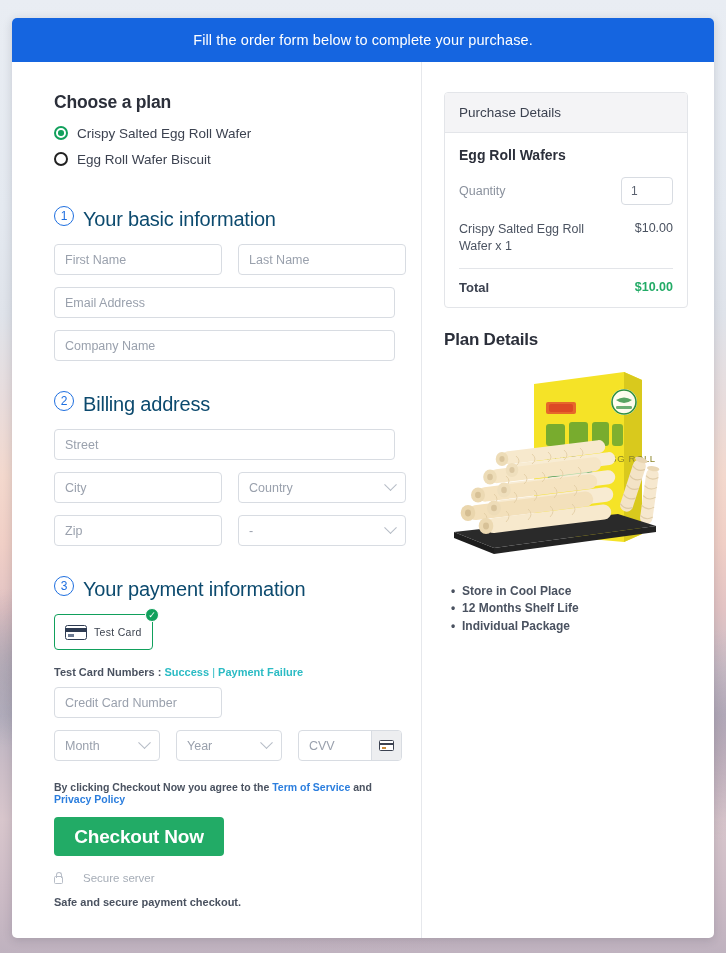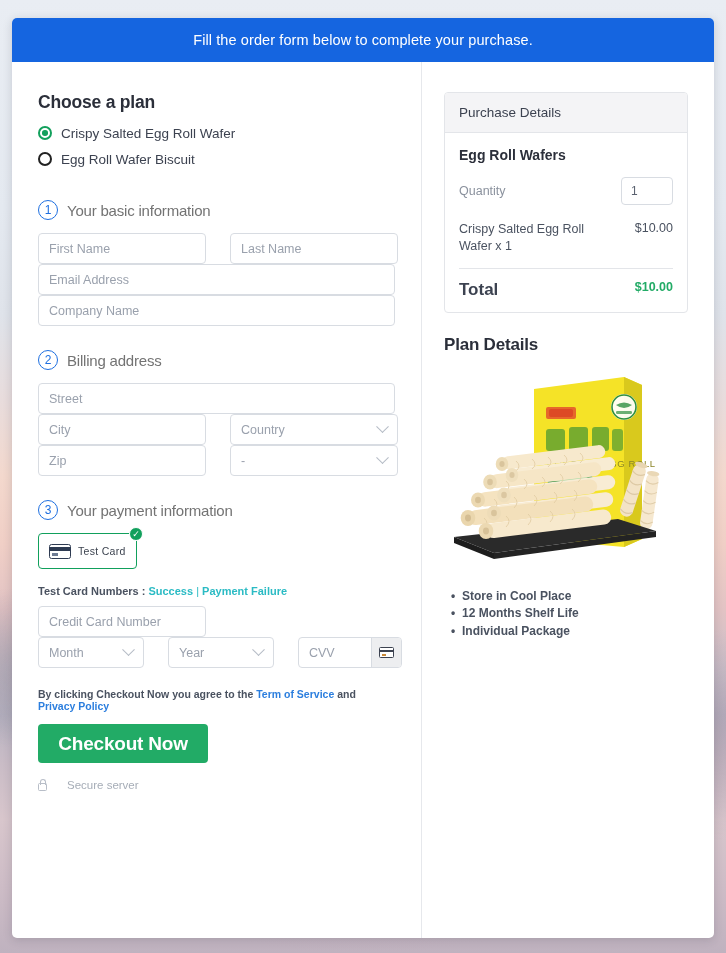--- a/index.html
+++ b/index.html
@@ -77,21 +77,21 @@
 
   .body-split {
     flex: 1 1 auto;
     display: flex;
     min-height: 0;
   }
 
   .col-left {
     width: 410px;
     flex: 0 0 410px;
-    padding: 30px 26px 0 26px;
+    padding: 30px 26px 0 42px;
     border-right: 1px solid #e6e8ec;
   }
 
   .col-right {
     flex: 1 1 auto;
     padding: 30px 26px 0 22px;
   }
 
   
   h2.section-title {
@@ -114,23 +114,24 @@
     border: 1.6px solid #1e6fe0;
     border-radius: 50%;
     color: #1e6fe0;
     font-size: 12px;
     display: flex;
     align-items: center;
     justify-content: center;
     line-height: 1;
   }
   .step-label {
-    font-size: 15px;
-    color: #737373;
+    font-size: 20px;
+    color: #0c4a6e;
     letter-spacing: -.2px;
+    margin-top: 8px;
   }
 
   
   .radio-row {
     display: flex;
     align-items: flex-start;
     gap: 9px;
     height: 24px;
     margin-bottom: 2px;
   }
@@ -152,21 +153,21 @@
     width: 5.6px; height: 5.6px;
     border-radius: 50%;
     background: #12a05c;
   }
   .radio-label {
     font-size: 13.5px;
     color: #3c4250;
   }
 
   
-  .row { display: flex; gap: 24px; margin-bottom: 0; }
+  .row { display: flex; gap: 16px; margin-bottom: 12px; }
   .fld {
     height: 31px;
     border: 1px solid #d8dce2;
     border-radius: 4px;
     background: #fff;
     display: flex;
     align-items: center;
     padding: 0 10px;
     font-size: 12.5px;
     color: #9aa1ad;
@@ -363,21 +364,21 @@
     font-size: 12px; color: #5b6270;
   }
   .line-row {
     display: flex; justify-content: space-between; gap: 8px;
     margin-bottom: 13px;
   }
   .line-desc { font-size: 12.5px; color: #4a5260; line-height: 1.35; max-width: 150px; }
   .line-amt { font-size: 12.5px; color: #4a5260; white-space: nowrap; }
   .divider { height: 1px; background: #e3e5e9; margin-bottom: 11px; }
   .total-row { display: flex; justify-content: space-between; }
-  .total-label { font-size: 17px; font-weight: bold; color: #3c4250; }
+  .total-label { font-size: 13px; font-weight: bold; color: #3c4250; }
   .total-amt { font-size: 12.5px; font-weight: bold; color: #22ab66; }
 
   .plan-title {
     font-size: 17px; font-weight: bold; color: #2b2f3a;
     margin: 22px 0 14px 0;
     letter-spacing: -.2px;
   }
 
   
   .prod-img {
@@ -508,20 +509,21 @@
       <div class="agree">
         <span>By clicking Checkout Now you agree to the </span><a href="#">Term of Service</a><span> and </span><a href="#">Privacy Policy</a>
       </div>
 
       <button class="checkout-btn">Checkout Now</button>
 
       <div class="secure-row">
         <span class="lock"></span>
         <span class="secure-txt">Secure server</span>
       </div>
+      <div class="safe-txt">Safe and secure payment checkout.</div>
     </div>
 
     <div class="col-right">
 
       <div class="purchase-box">
         <div class="purchase-head">Purchase Details</div>
         <div class="purchase-body">
           <div class="prod-name">Egg Roll Wafers</div>
 
           <div class="qty-row">

